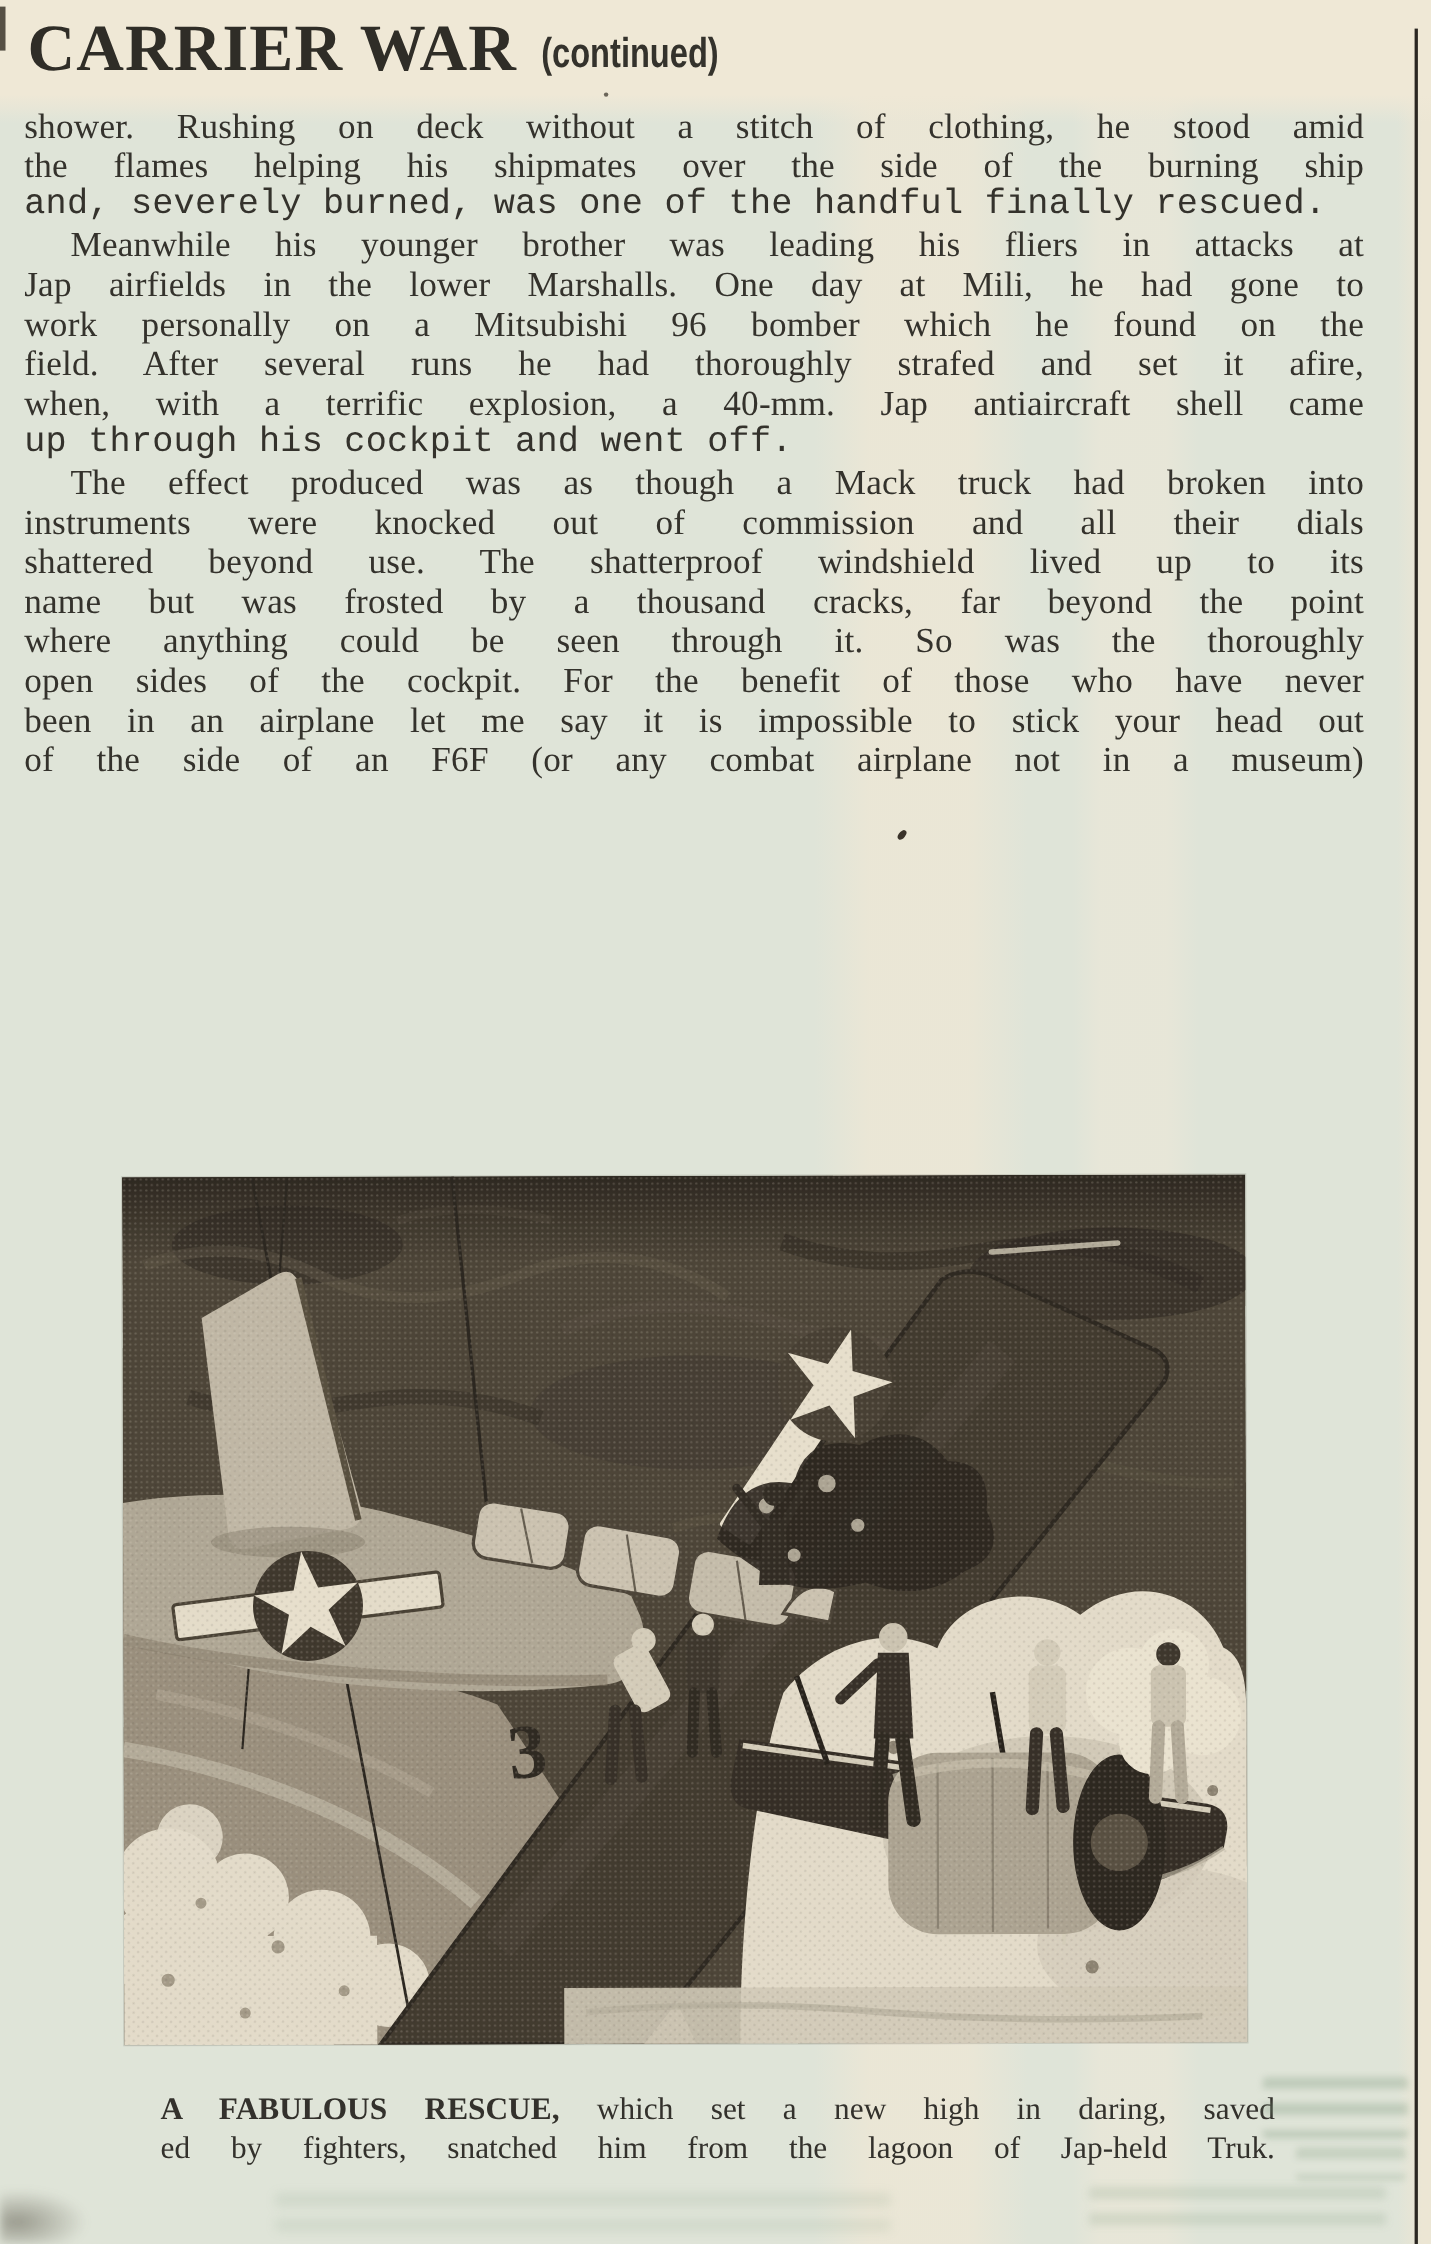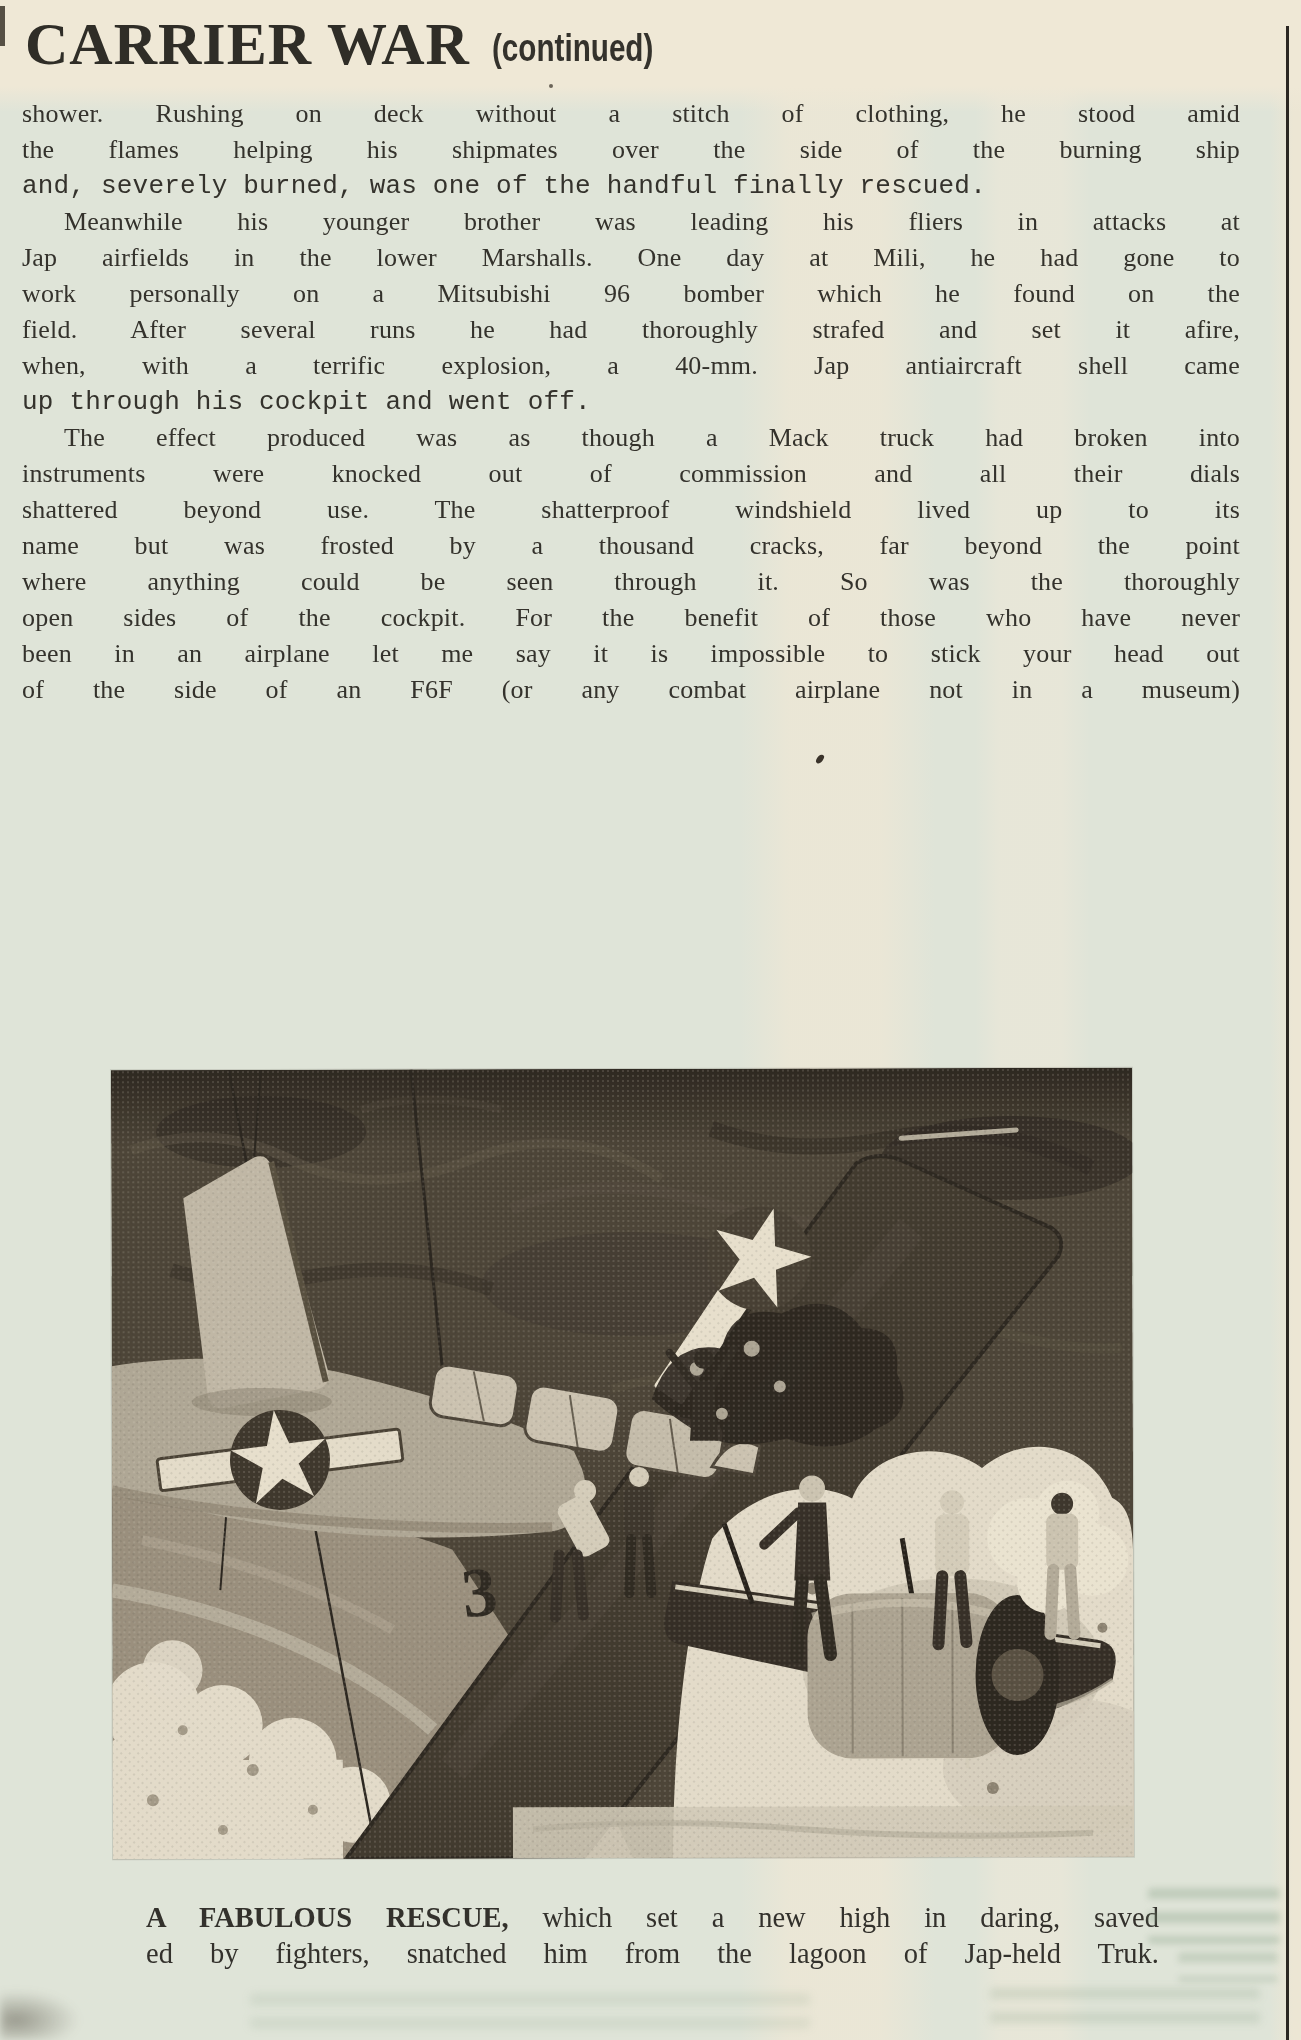--- a/index.html
+++ b/index.html
@@ -22,21 +22,21 @@
     font-size:60px;line-height:64px;letter-spacing:1px;color:#2f2d27;
   }
   .headline .c{
     display:inline-block;font-family:"Liberation Sans",sans-serif;
     font-weight:700;font-size:38px;color:#34322c;
     transform:scaleX(.78);transform-origin:left bottom;
     margin-left:22px;position:relative;top:-3px;letter-spacing:0;
   }
   .bodytext{position:absolute;top:96px;left:22px;width:1218px;}
   .bl{
-    font-size:26px;line-height:36px;letter-spacing:.2px;
+    font-size:32px;line-height:36px;letter-spacing:.2px;
     text-align:justify;text-align-last:justify;color:#34322c;
   }
   .bl.ind{text-indent:42px;}
   .bl.end{text-align-last:left;font-family:Liberation Mono, monospace;}
   .photo{position:absolute;left:112px;top:1069px;width:1021px;height:789px;transform:rotate(-.15deg);box-shadow:0 0 0 1px rgba(60,55,45,.15);}
   .photo svg{display:block;width:100%;height:100%;}
   .caption{position:absolute;left:146px;top:1900px;width:1013px;}
   .cap-line{font-size:28.5px;line-height:36px;text-align:justify;text-align-last:justify;color:#33312c;}
   .cap-line b{font-weight:700;}
   .cap-line i{font-style:italic;}

